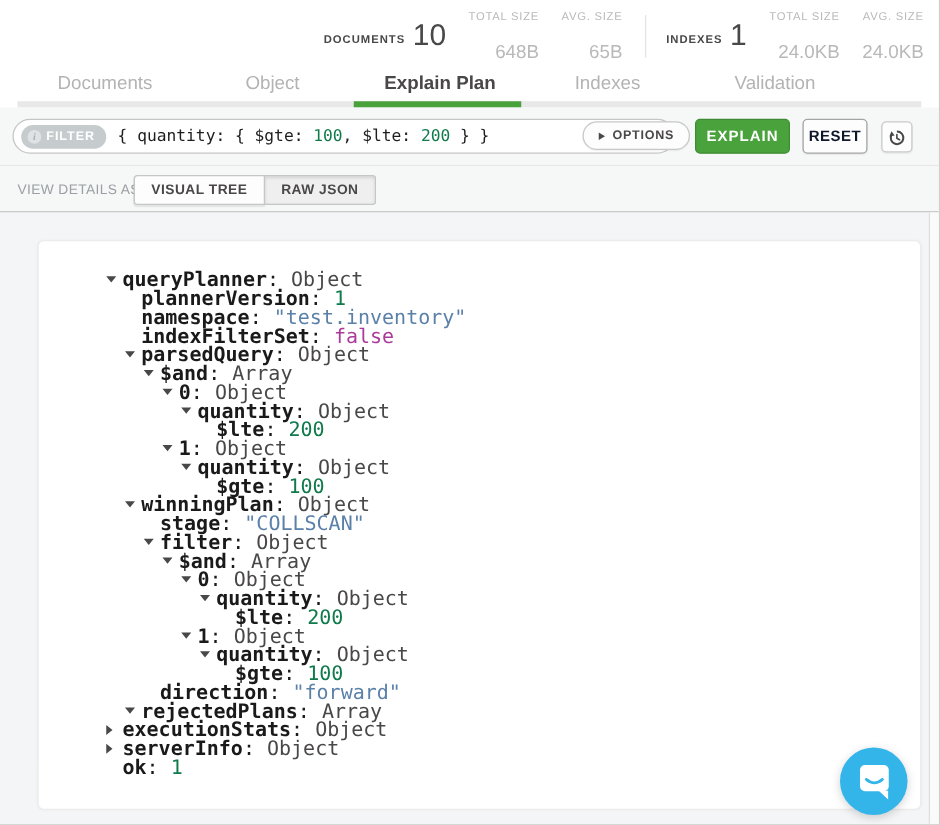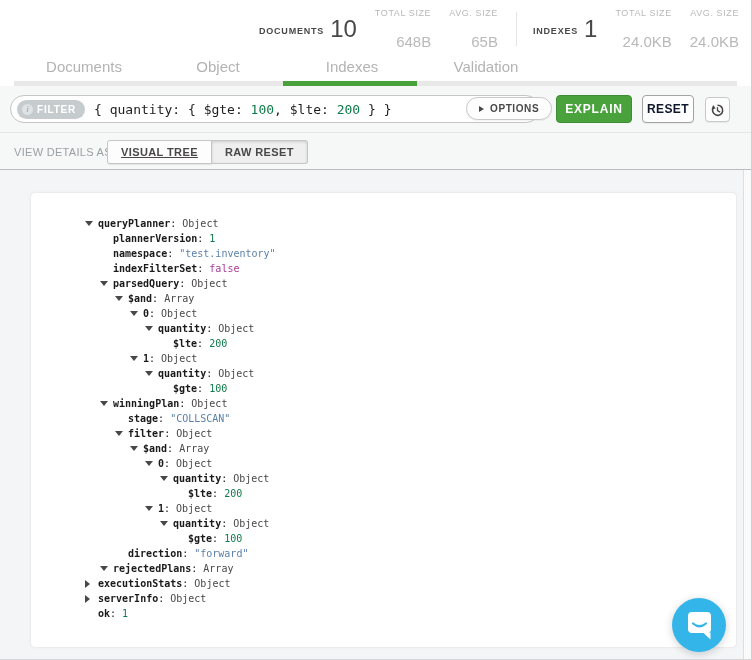--- a/index.html
+++ b/index.html
@@ -62,30 +62,30 @@
     border:1px solid #c9c9c9; border-radius:4px; cursor:pointer; display:flex; align-items:center;
     justify-content:center; box-shadow:0 1px 1px rgba(0,0,0,.06); }
 
   
   .view-row { height:37px; background:#f6f7f7; border-bottom:1px solid #b9bcbd; position:relative; }
   .view-label { position:absolute; left:14px; top:13px; font-size:11px; color:#9aa0a3; letter-spacing:.3px; }
   .segmented { position:absolute; left:107px; top:7px; display:flex; }
   .seg-btn { height:24px; border:1px solid #c6c6c6; background:#fdfdfd; font-size:11px; font-weight:bold;
     color:#494747; letter-spacing:.4px; padding:0 13px; cursor:pointer; font-family:"Liberation Sans", sans-serif;
     box-shadow:0 1px 1px rgba(0,0,0,.08); }
-  .seg-btn:first-child { border-radius:3px 0 0 3px;text-decoration:underline; }
+  .seg-btn:first-child { border-radius:3px 0 0 3px; }
   .seg-btn:last-child { border-radius:0 3px 3px 0; border-left:none; }
   .seg-btn.active { background:#efefef; box-shadow:inset 0 1px 3px rgba(0,0,0,.14); }
 
   
   .content { position:relative; height:490px; background:#f3f5f6; }
   .scroll-track { position:absolute; right:0; top:0; bottom:0; width:8px; background:#fafafa; border-left:1px solid #dedede; }
   .panel { position:absolute; left:30px; top:22px; width:707px; height:456px; background:#fff;
     border:1px solid #ececec; border-radius:5px; box-shadow:0 0 2px rgba(0,0,0,.04); overflow:hidden; }
-  .tree { padding:23px 0 0 54px; font-family:"DejaVu Sans Mono", monospace; font-size:10px; }
+  .tree { padding:23px 0 0 54px; font-family:"DejaVu Sans Mono", monospace; font-size:16px; }
   .tree-row { height:15px; display:flex; align-items:center; white-space:pre; }
   .caret-box { width:13px; flex:none; display:flex; align-items:center; cursor:pointer; }
   .tri-down { width:0; height:0; border-left:4px solid transparent; border-right:4px solid transparent; border-top:5px solid #494747; }
   .tri-right { width:0; height:0; border-top:4px solid transparent; border-bottom:4px solid transparent; border-left:5px solid #494747; }
   .t-key { font-weight:bold; color:#1a1a1a; }
   .t-sp { color:#1a1a1a; }
   .v-label { color:#494747; }
   .v-number { color:#0f7a4a; }
   .v-string { color:#5b81a9; }
   .v-boolean { color:#aa3b9a; }
@@ -125,20 +125,21 @@
       <span class="lbl">AVG. SIZE</span>
       <span class="val">24.0KB</span>
     </div>
   </div>
 </div>
 
 <div class="tab-bar">
   <div class="tab-items">
       <div class="tab">Documents</div>
       <div class="tab">Object</div>
+      <div class="tab active">Explain Plan</div>
       <div class="tab">Indexes</div>
       <div class="tab">Validation</div>
     </div>
   <div class="tab-underline">
     <div class="tab-underline-active"></div>
   </div>
 </div>
 
 <div class="query-bar">
   <div class="filter-input">
@@ -160,21 +161,21 @@
       <path d="M1.6 7.6 L6.1 6.9 L3.4 3.2 Z" fill="#494747"></path>
       <path d="M8 6.0 L8 9.2 L10.3 10.5" fill="none" stroke="#494747" stroke-width="1.4" stroke-linecap="round"></path>
     </svg>
   </div>
 </div>
 
 <div class="view-row">
   <span class="view-label">VIEW DETAILS AS</span>
   <div class="segmented">
       <button class="seg-btn">VISUAL TREE</button>
-      <button class="seg-btn active">RAW RESET</button>
+      <button class="seg-btn active">RAW JSON</button>
     </div>
 </div>
 
 <div class="content">
   <div class="panel">
     <div class="tree">
         <div class="tree-row" style="padding-left: 0px;"><span class="caret-box"><i class="tri-down"></i></span><span class="t-key">queryPlanner</span><span class="t-sp">: </span><span class="v-label">Object</span></div>
         <div class="tree-row" style="padding-left: 15px;"><span class="caret-box"></span><span class="t-key">plannerVersion</span><span class="t-sp">: </span><span class="v-number">1</span></div>
         <div class="tree-row" style="padding-left: 15px;"><span class="caret-box"></span><span class="t-key">namespace</span><span class="t-sp">: </span><span class="v-string">"test.inventory"</span></div>
         <div class="tree-row" style="padding-left: 15px;"><span class="caret-box"></span><span class="t-key">indexFilterSet</span><span class="t-sp">: </span><span class="v-boolean">false</span></div>

